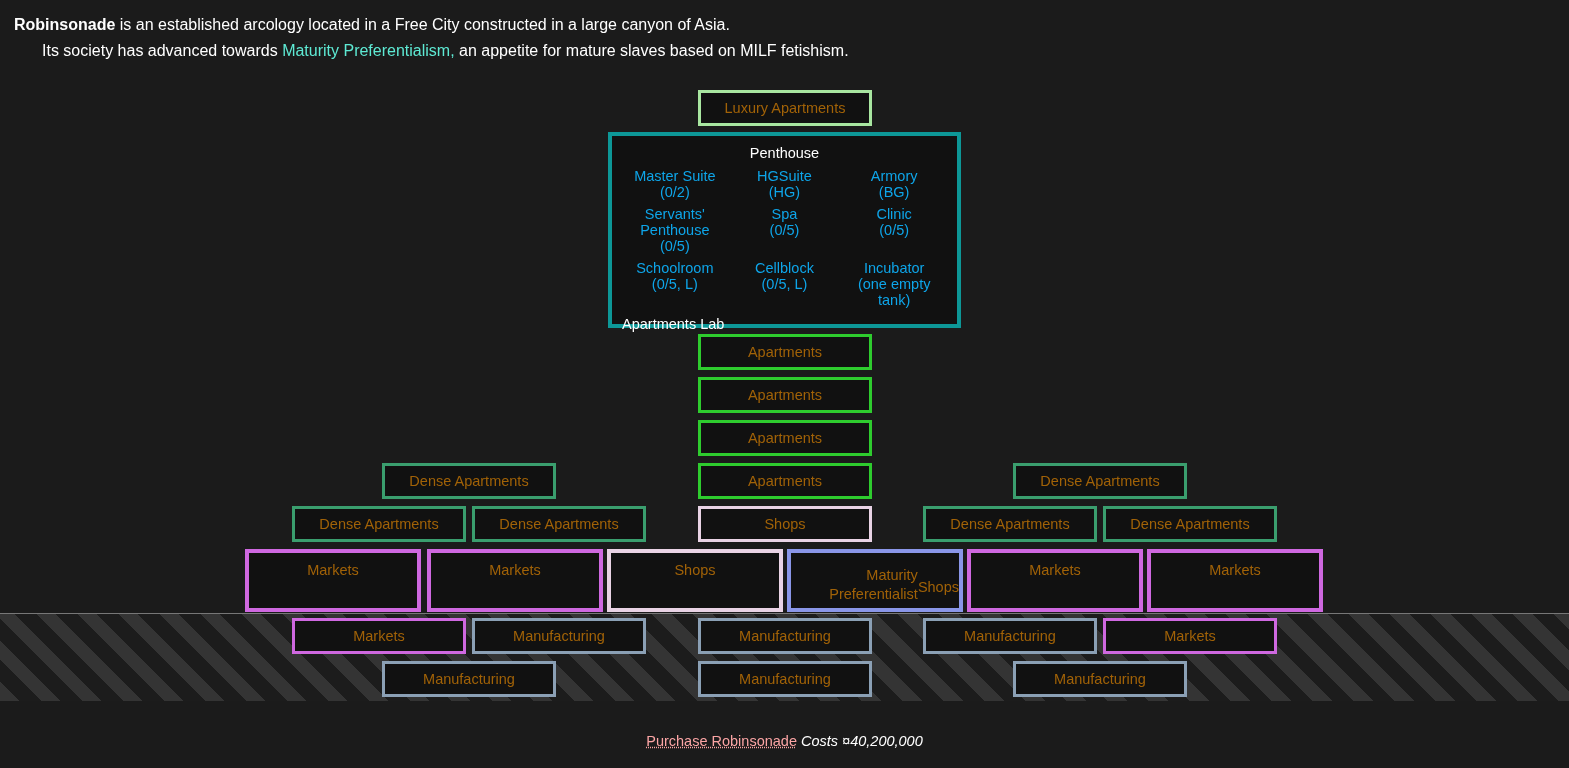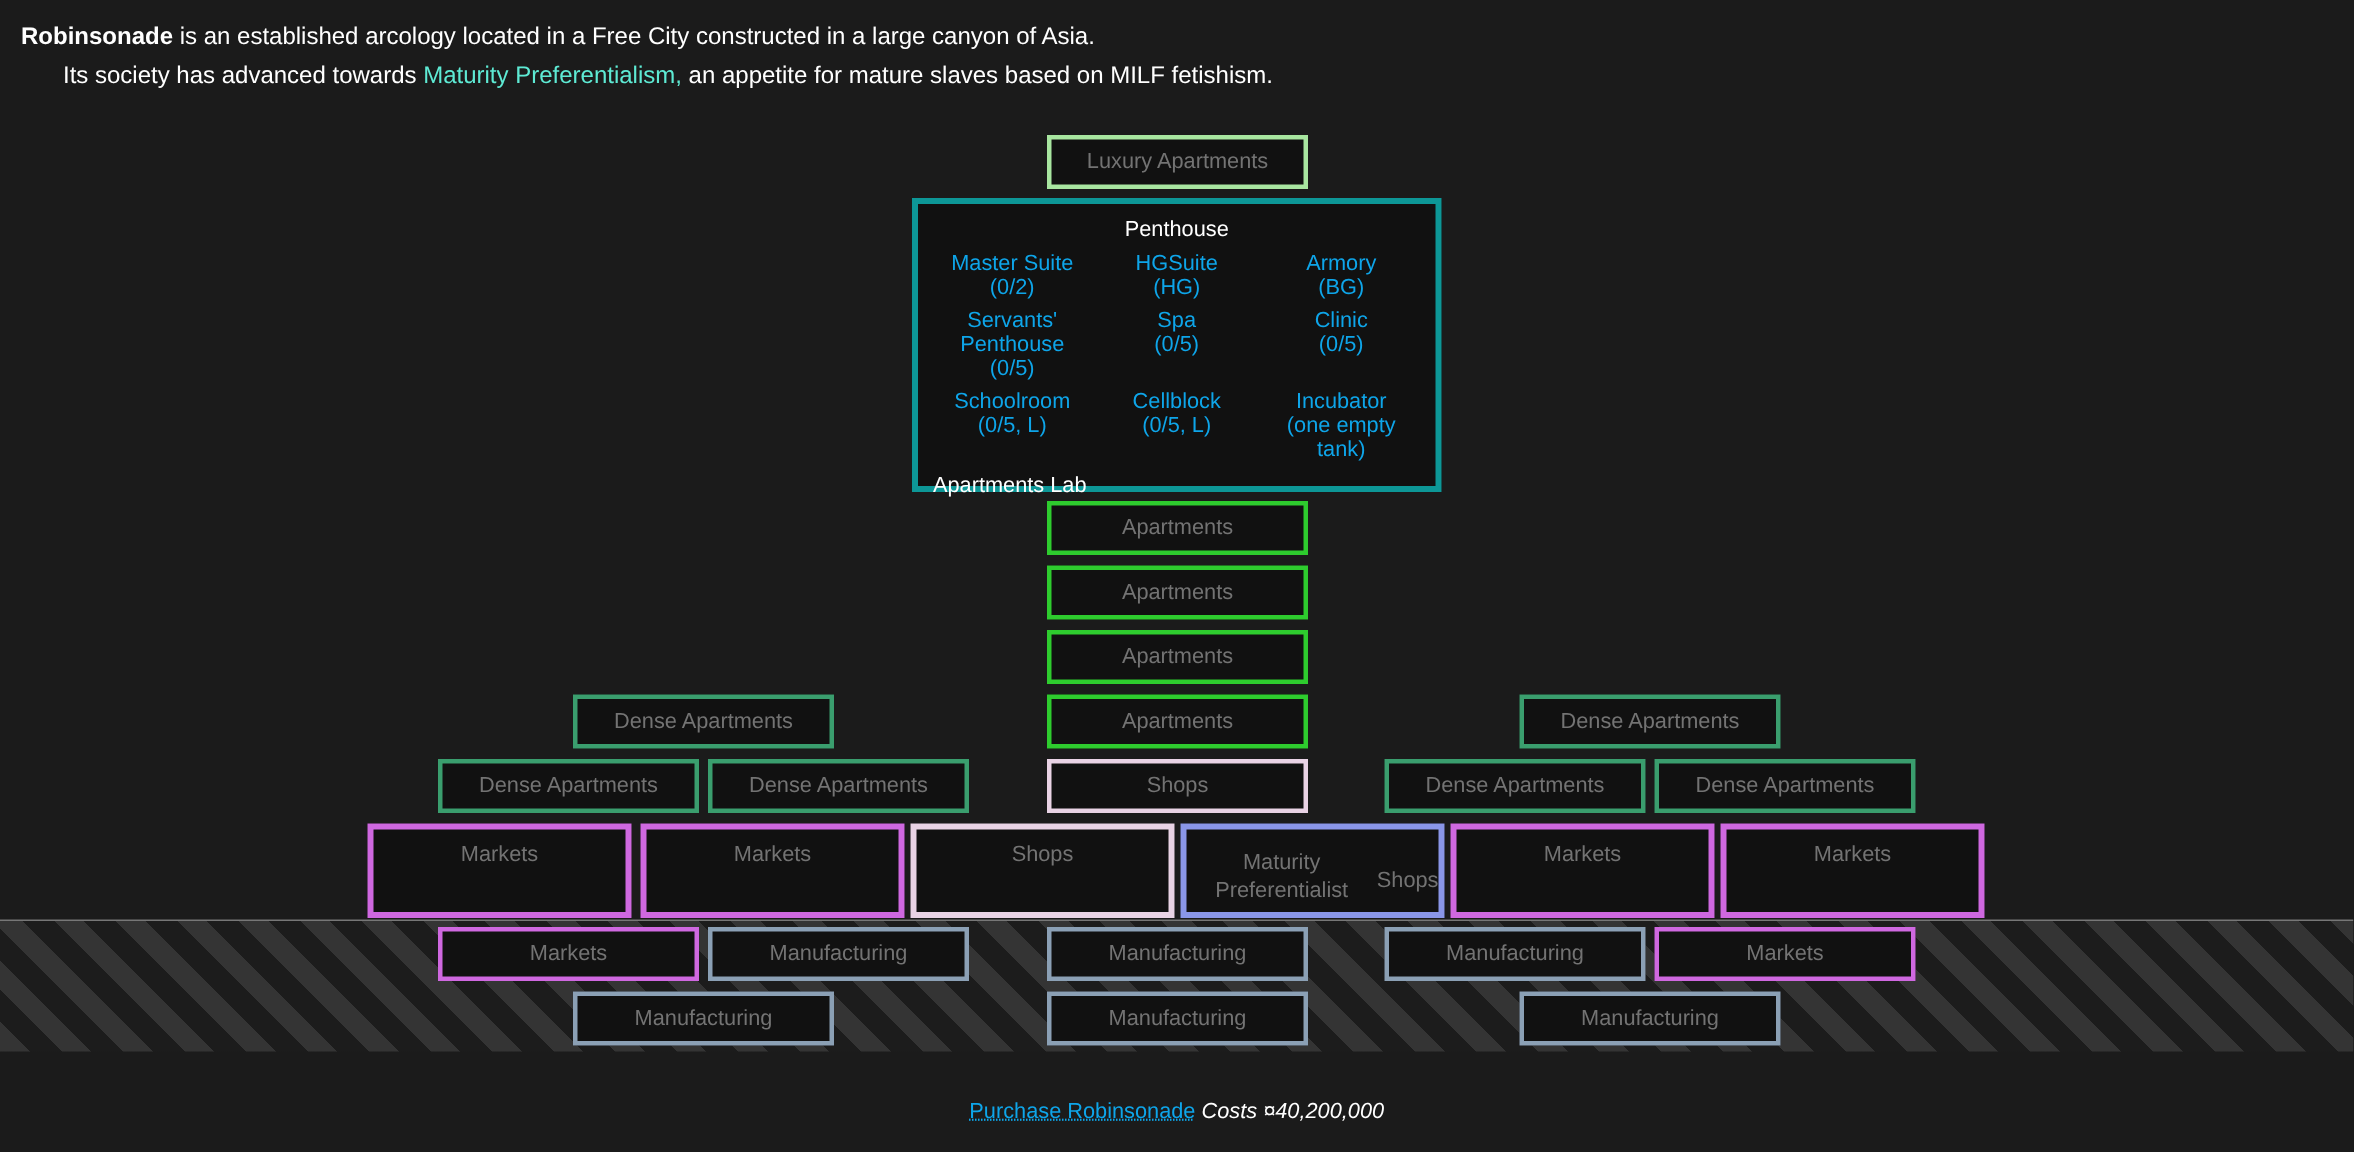--- a/index.html
+++ b/index.html
@@ -34,24 +34,24 @@
   }
 
   
   .box {
     position: absolute;
     background: #111111;
     border-style: solid;
     display: flex;
     align-items: center;
     justify-content: center;
-    text-align: center;
+    text-align: right;
     font-size: 14.5px;
     line-height: 19px;
-    color: #737373;
+    color: #a16207;
     white-space: nowrap;
   }
   .box.wrap { white-space: normal; flex-direction: row; }
 
   .bw3 { border-width: 3px; }
   .bw4 { border-width: 4px; }
 
   
   .c-luxury   { border-color: #a8e6a0; }
   .c-apt      { border-color: #2ecc2e; }
@@ -99,21 +99,21 @@
 
   
   .purchase {
     position: absolute;
     left: 0; width: 1569px;
     text-align: center;
     font-size: 14.5px;
     color: #ffffff;
   }
   .purchase-link {
-    color: #0ea5e9;
+    color: #fca5a5;
     text-decoration: underline;
     text-decoration-style: dotted;
     cursor: pointer;
   }
   .purchase-cost { font-style: italic; }
 </style>
 </head>
 <body>
 
 <div id="root">

